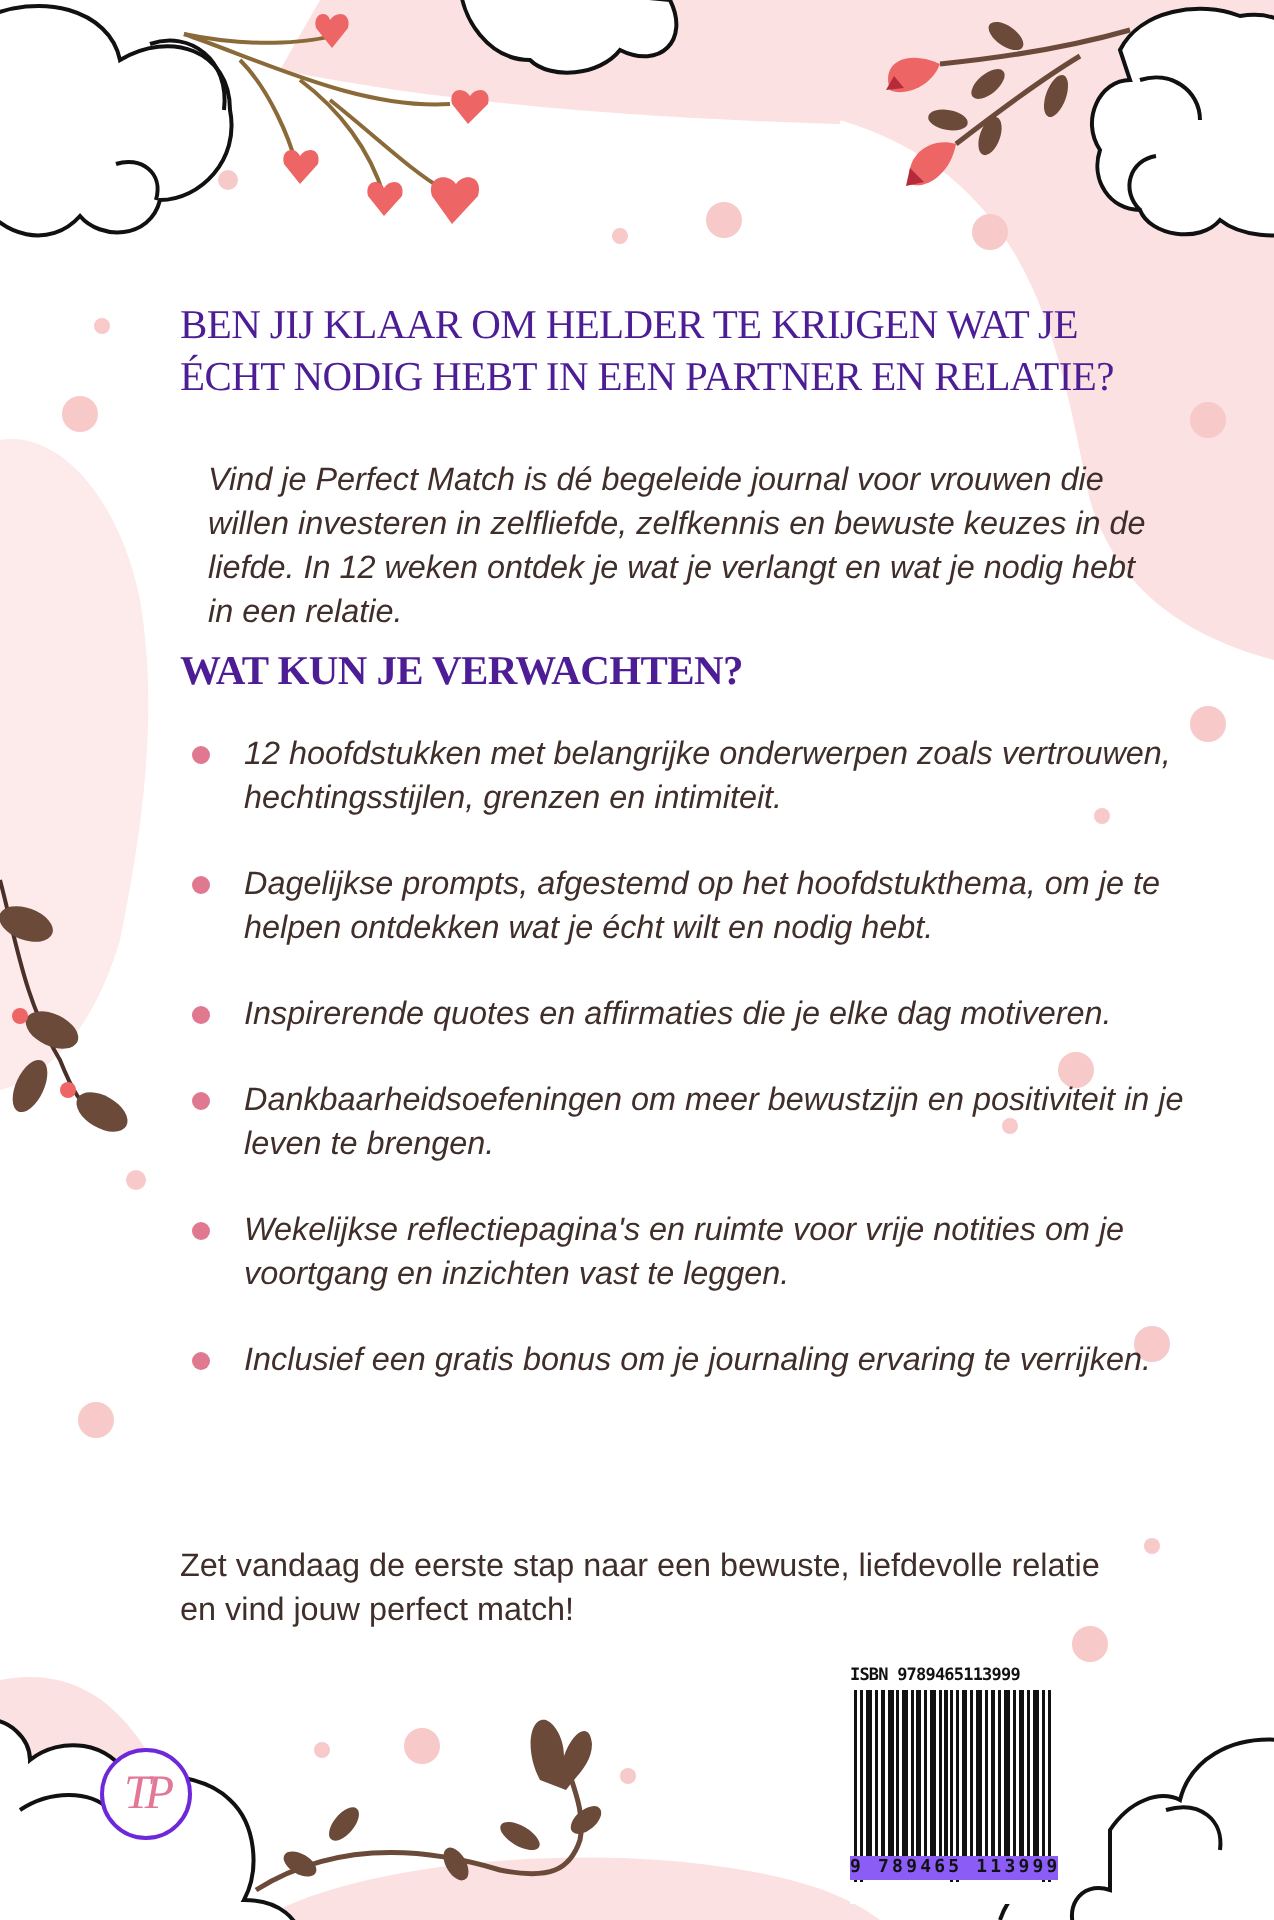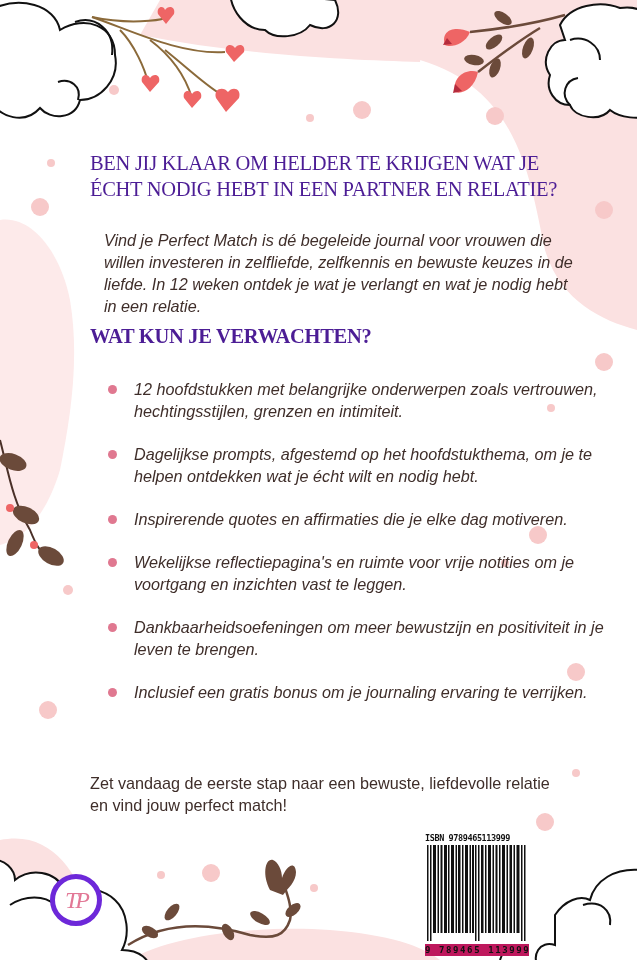--- a/index.html
+++ b/index.html
@@ -28,60 +28,60 @@
     left: 90px; top: 323px; width: 400px;
     font-size: 20.5px; line-height: 26px; font-weight: bold;
   }
   .intro {
     position: absolute; left: 90px; top: 215px; width: 480px;
     font-style: italic; font-size: 16.2px; line-height: 22px;
     color: #3f2e2a; margin: 14px;
   }
   .bullets {
     position: absolute; left: 90px; top: 366px; width: 520px;
-    list-style: none; margin: 12px; padding: 0;
+    list-style: none; margin: 0; padding: 0;
   }
   .bullet {
     position: relative; padding-left: 32px;
     font-style: italic; font-size: 16.2px; line-height: 22px;
     color: #3f2e2a; margin-bottom: 21px;
   }
   .bullet-dot {
     position: absolute; left: 6px; top: 7px;
     width: 9px; height: 9px; border-radius: 50%;
     background: #e07890;
   }
   .closing {
     position: absolute; left: 90px; top: 772px; width: 480px;
     font-size: 16.2px; line-height: 22px;
     color: #3f2e2a; margin: 0;
   }
   .logo {
     position: absolute; left: 50px; top: 874px;
     width: 42px; height: 42px; border-radius: 50%;
-    border: 5px solid #6d28d9; background: #fff;
+    border: 2px solid #6d28d9; background: #fff;
     color: #e27896; text-align: center;
     font-family: "Liberation Serif", serif; font-style: italic;
     font-size: 24px; line-height: 42px; letter-spacing: -3px;
     box-sizing: content-box;
   }
   .barcode {
     position: absolute; left: 425px; top: 832px;
     width: 104px; height: 120px; background: #fff; font-weight: bold;
   }
   .isbn-top {
     position: absolute; left: 0; top: 0; width: 104px;
     font-family: "DejaVu Sans Mono", monospace; font-size: 8.5px;
     line-height: 12px; color: #111; letter-spacing: -0.4px; white-space: nowrap;
   }
   .isbn-bottom {
-    position: absolute; left: 0; top: 112px; width: 104px;
+    position: absolute; left: 0; top: 96px; width: 104px;
     font-family: "DejaVu Sans Mono", monospace; font-size: 9px;
     line-height: 12px; color: #111; letter-spacing: 1.6px; white-space: nowrap;
-    background: #be185d;
+    background: #8b5cf6;
   }
   .bars { position: absolute; left: 2px; top: 13px; }
 </style>
 </head>
 <body>
 
 <div class="page">
 
   <svg class="bg-svg" width="637" height="960" viewBox="0 0 637 960">
 
@@ -206,22 +206,22 @@
     </h1>
 
     <p class="intro">Vind je Perfect Match is dé begeleide journal voor vrouwen die willen investeren in zelfliefde, zelfkennis en bewuste keuzes in de liefde. In 12 weken ontdek je wat je verlangt en wat je nodig hebt in een relatie.</p>
 
     <h2 class="heading h-sub">Wat kun je verwachten?</h2>
 
     <ul class="bullets">
       <li class="bullet"><span class="bullet-dot"></span><span>12 hoofdstukken met belangrijke onderwerpen zoals vertrouwen, hechtingsstijlen, grenzen en intimiteit.</span></li>
       <li class="bullet"><span class="bullet-dot"></span><span>Dagelijkse prompts, afgestemd op het hoofdstukthema, om je te helpen ontdekken wat je écht wilt en nodig hebt.</span></li>
       <li class="bullet"><span class="bullet-dot"></span><span>Inspirerende quotes en affirmaties die je elke dag motiveren.</span></li>
+      <li class="bullet"><span class="bullet-dot"></span><span>Dankbaarheidsoefeningen om meer bewustzijn en positiviteit in je leven te brengen.</span></li>
       <li class="bullet"><span class="bullet-dot"></span><span>Wekelijkse reflectiepagina's en ruimte voor vrije notities om je voortgang en inzichten vast te leggen.</span></li>
-      <li class="bullet"><span class="bullet-dot"></span><span>Dankbaarheidsoefeningen om meer bewustzijn en positiviteit in je leven te brengen.</span></li>
       <li class="bullet"><span class="bullet-dot"></span><span>Inclusief een gratis bonus om je journaling ervaring te verrijken.</span></li>
     </ul>
 
     <p class="closing">Zet vandaag de eerste stap naar een bewuste, liefdevolle relatie en vind jouw perfect match!</p>
 
     <div class="logo">TP</div>
 
     <div class="barcode">
       <div class="isbn-top">ISBN 9789465113999</div>
       <svg class="bars" width="100" height="96" viewBox="0 0 100 96">

